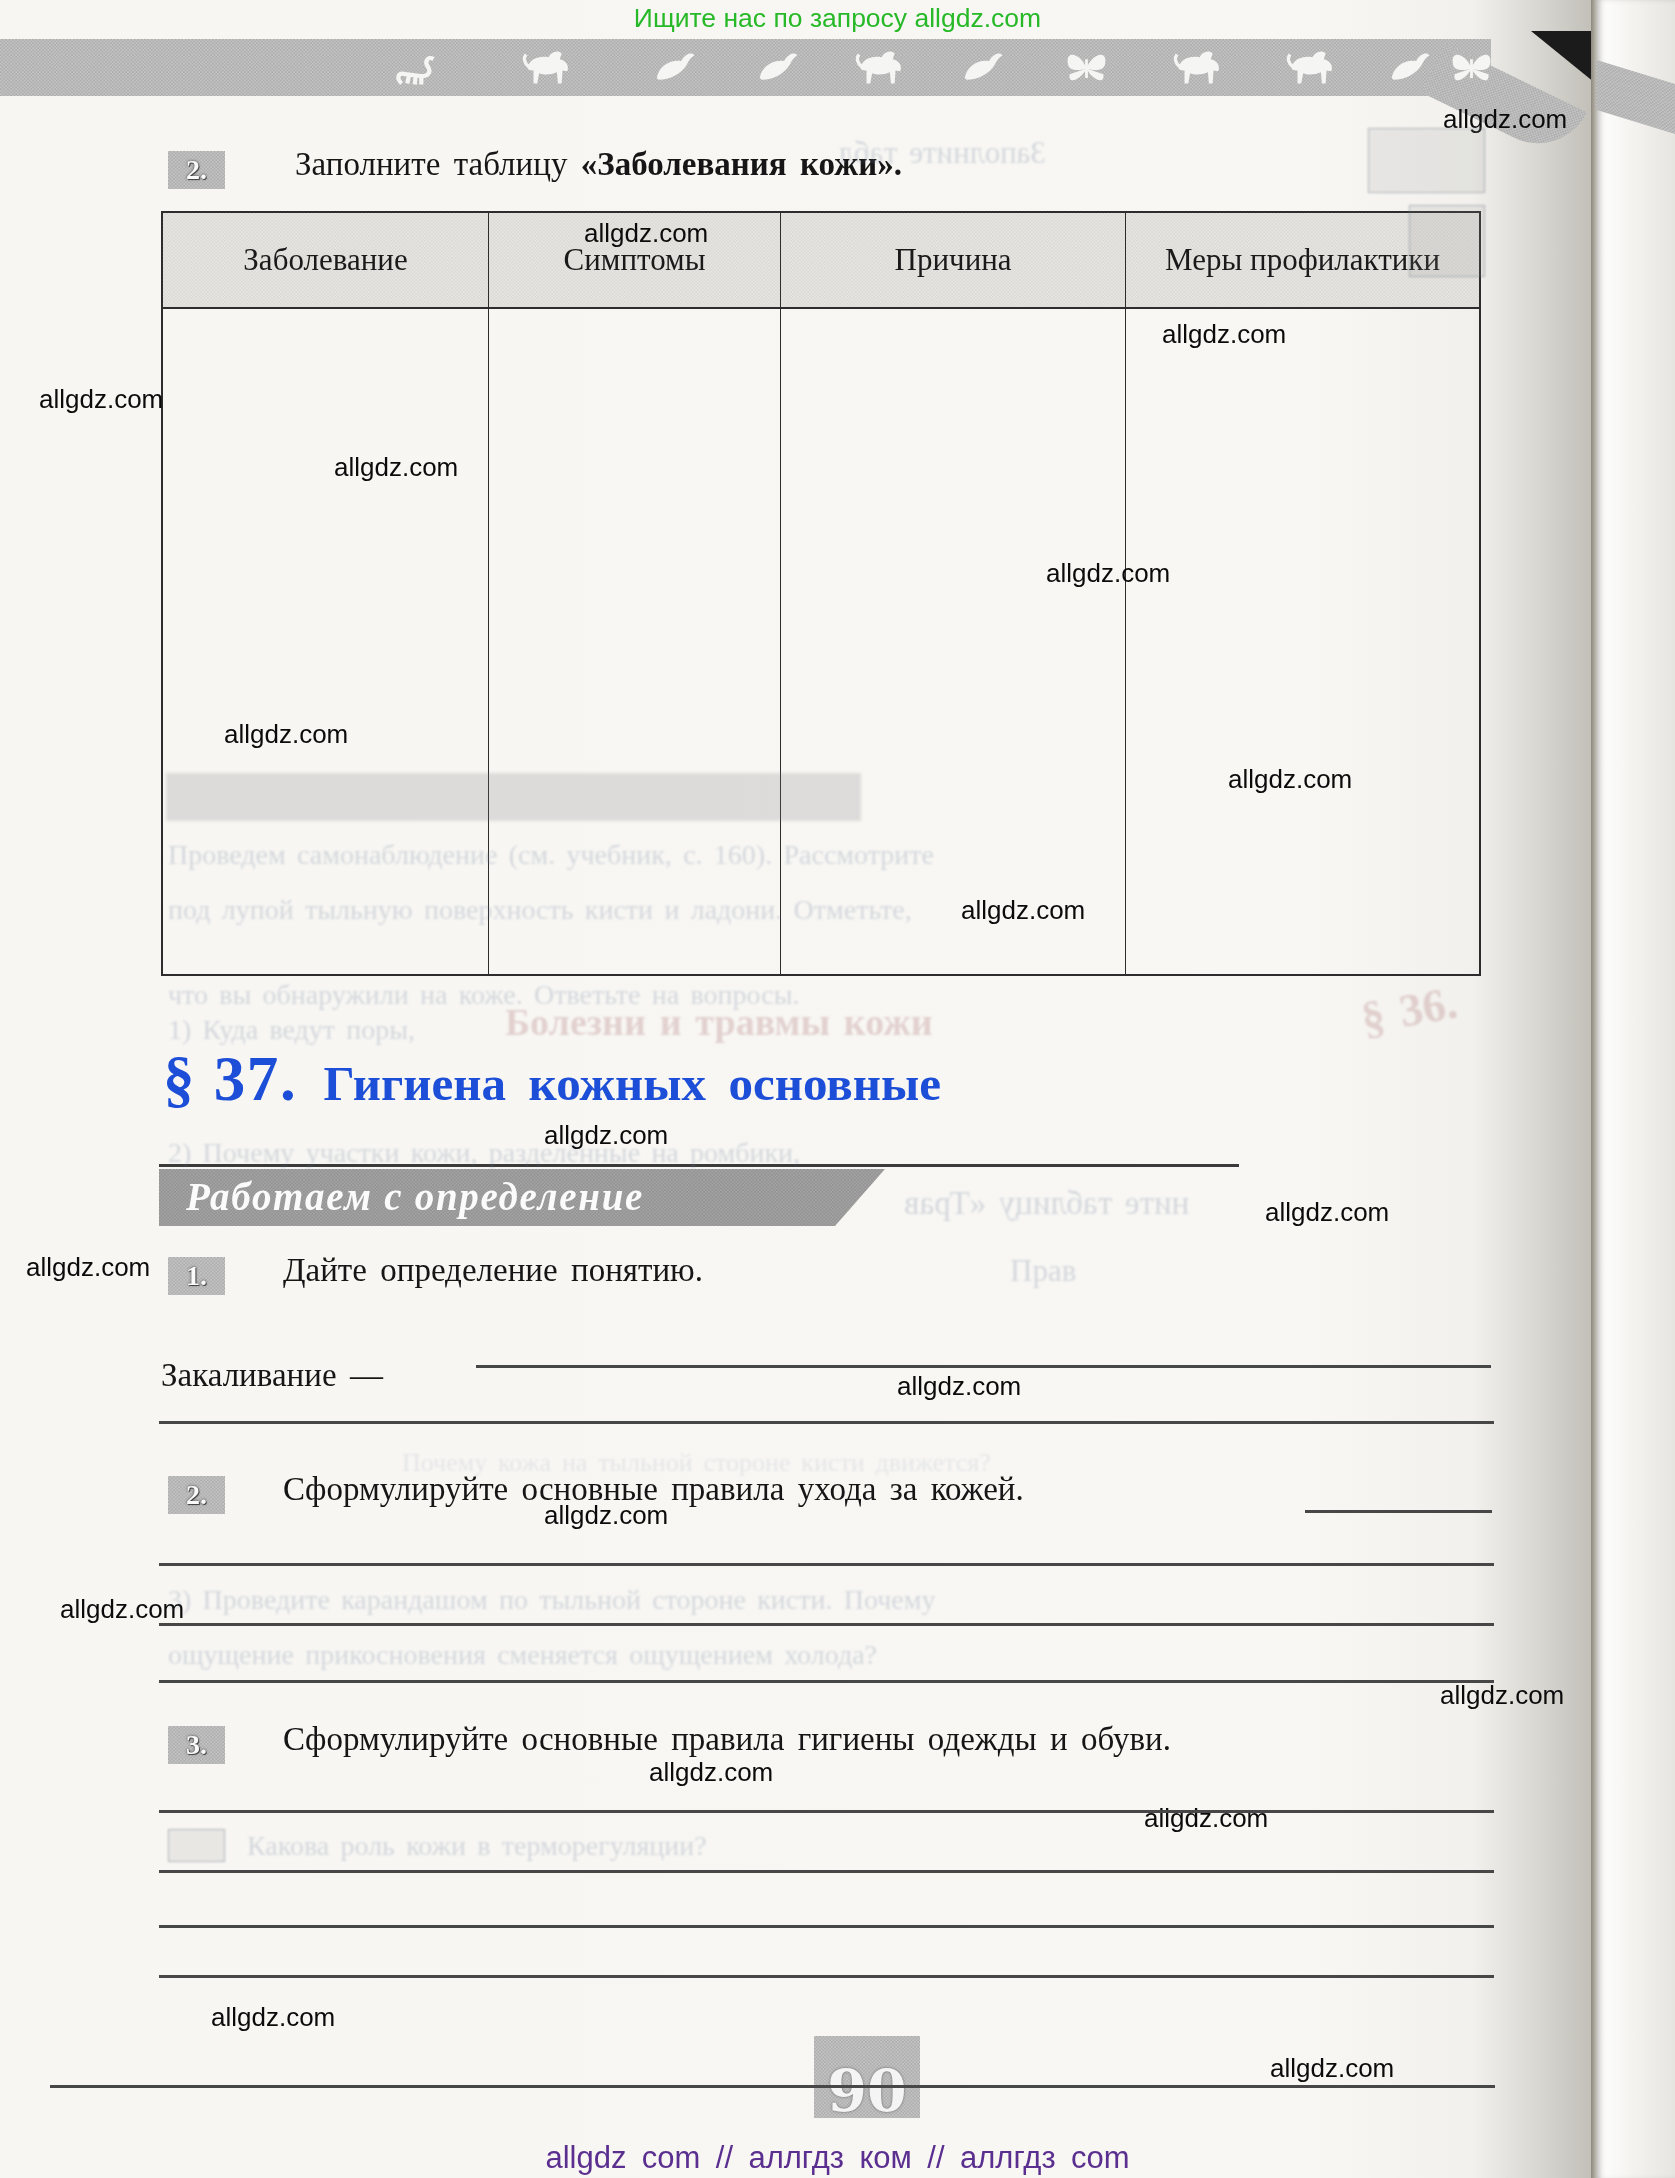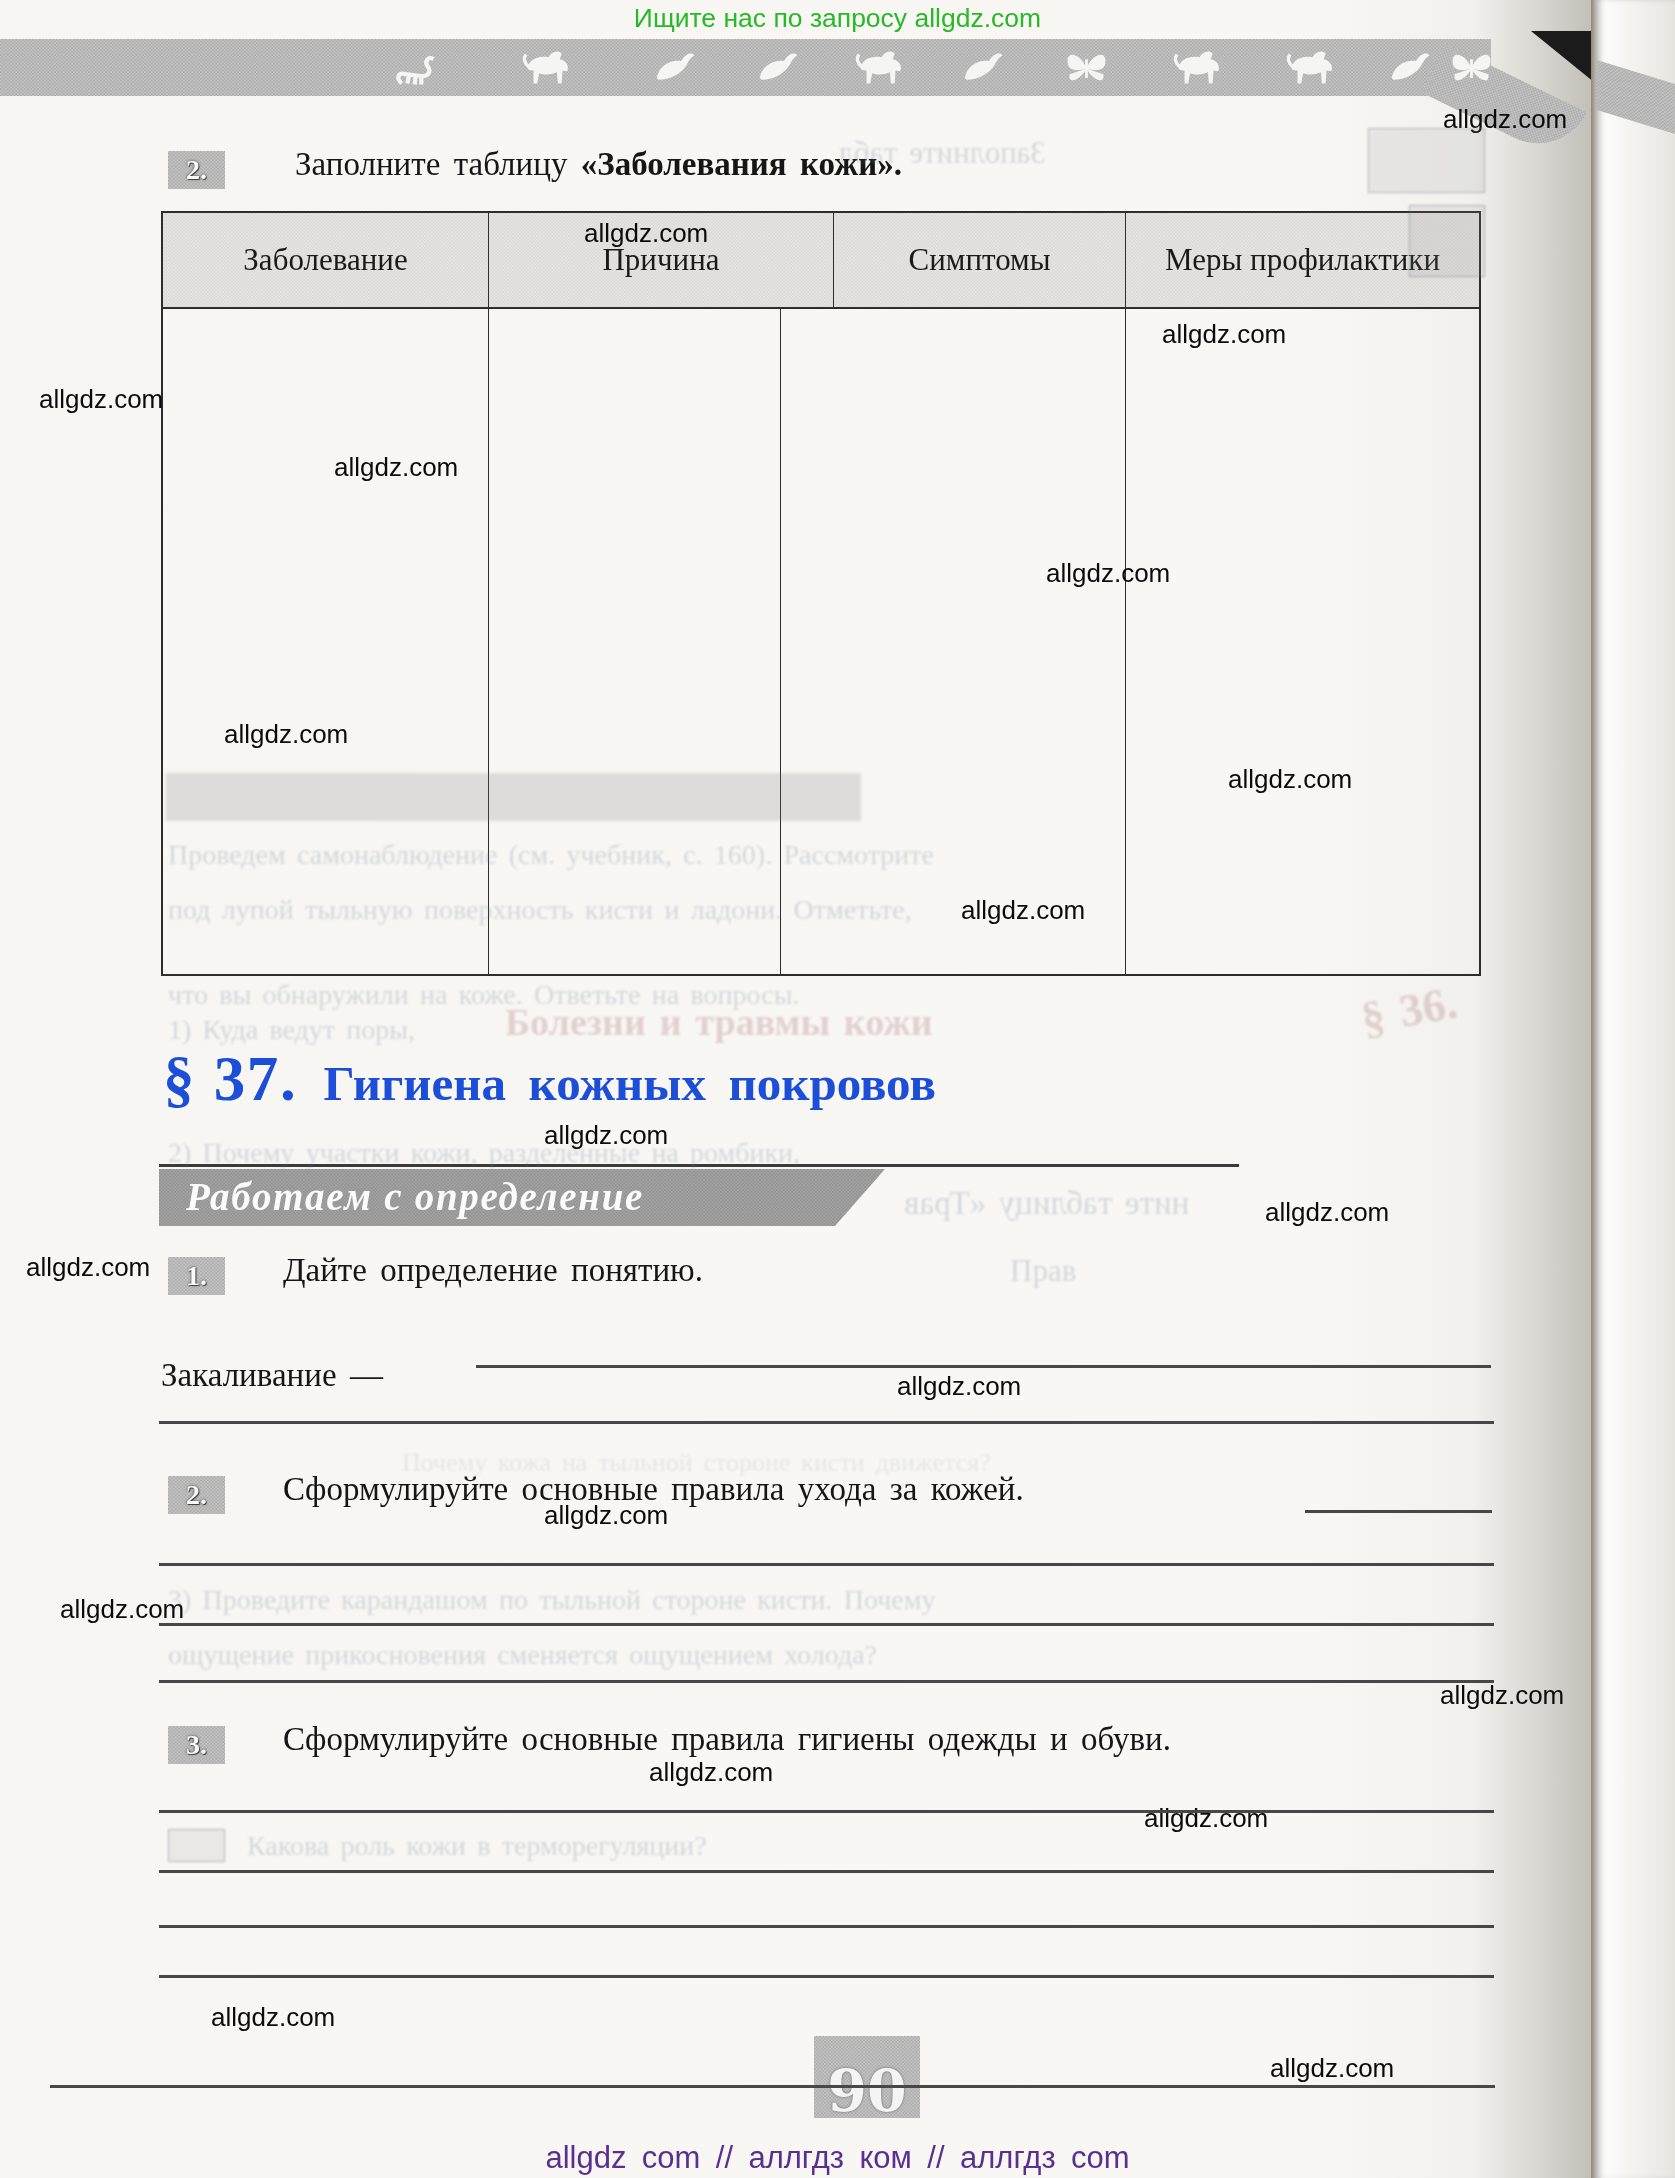--- a/index.html
+++ b/index.html
@@ -110,35 +110,35 @@
 <div class="abs num-box dither" style="left:168px;top:151px;">
   <span>2.</span>
 </div>
 <div class="abs task-text" style="left:295px;top:146px;">
   <span>Заполните таблицу </span><span class="bold">«Заболевания кожи».</span>
 </div>
 
 <div class="abs dis-table">
   <div class="dis-head">
     <div class="dis-col c1">Заболевание</div>
+    <div class="dis-col c2">Симптомы</div>
     <div class="dis-col c3">Причина</div>
-    <div class="dis-col c2">Симптомы</div>
     <div class="dis-col c4">Меры профилактики</div>
   </div>
   <div class="dis-body">
     <div class="dis-col c1"></div>
     <div class="dis-col c2"></div>
     <div class="dis-col c3"></div>
     <div class="dis-col c4"></div>
   </div>
 </div>
 
 <div class="abs section-head">
   <span class="section-par">§ 37.</span>
-  <span class="section-title">Гигиена кожных покровов</span>
+  <span class="section-title">Гигиена кожных основные</span>
 </div>
 
 <div class="abs banner-line"></div>
 <div class="abs banner">
   <span>Работаем с определение</span>
 </div>
 
 <div class="abs num-box dither" style="left:168px;top:1257px;">
   <span>1.</span>
 </div>

